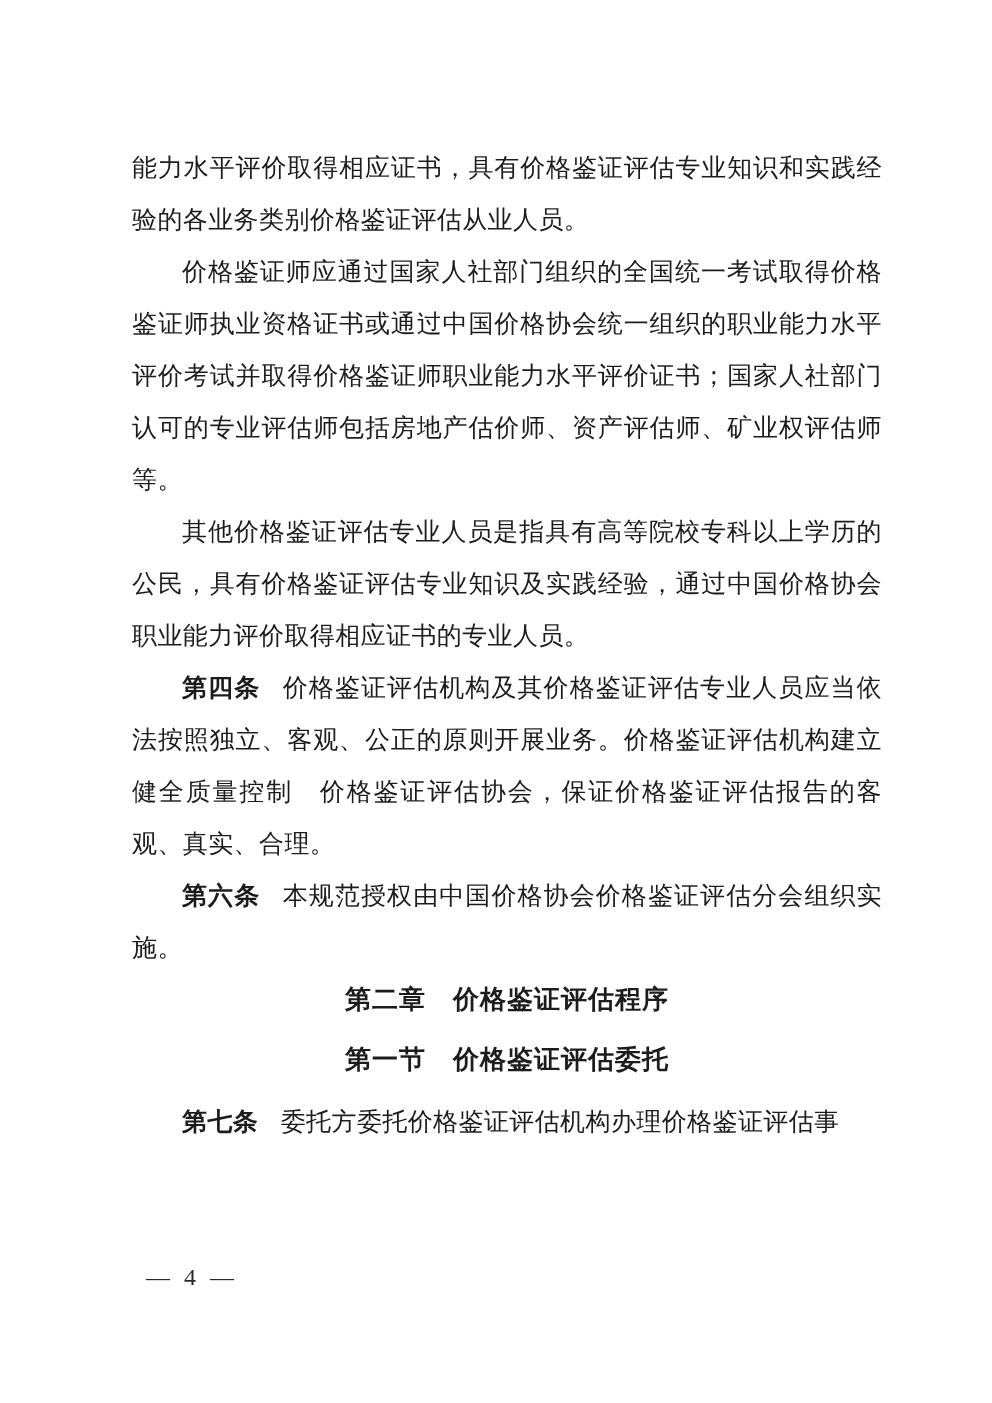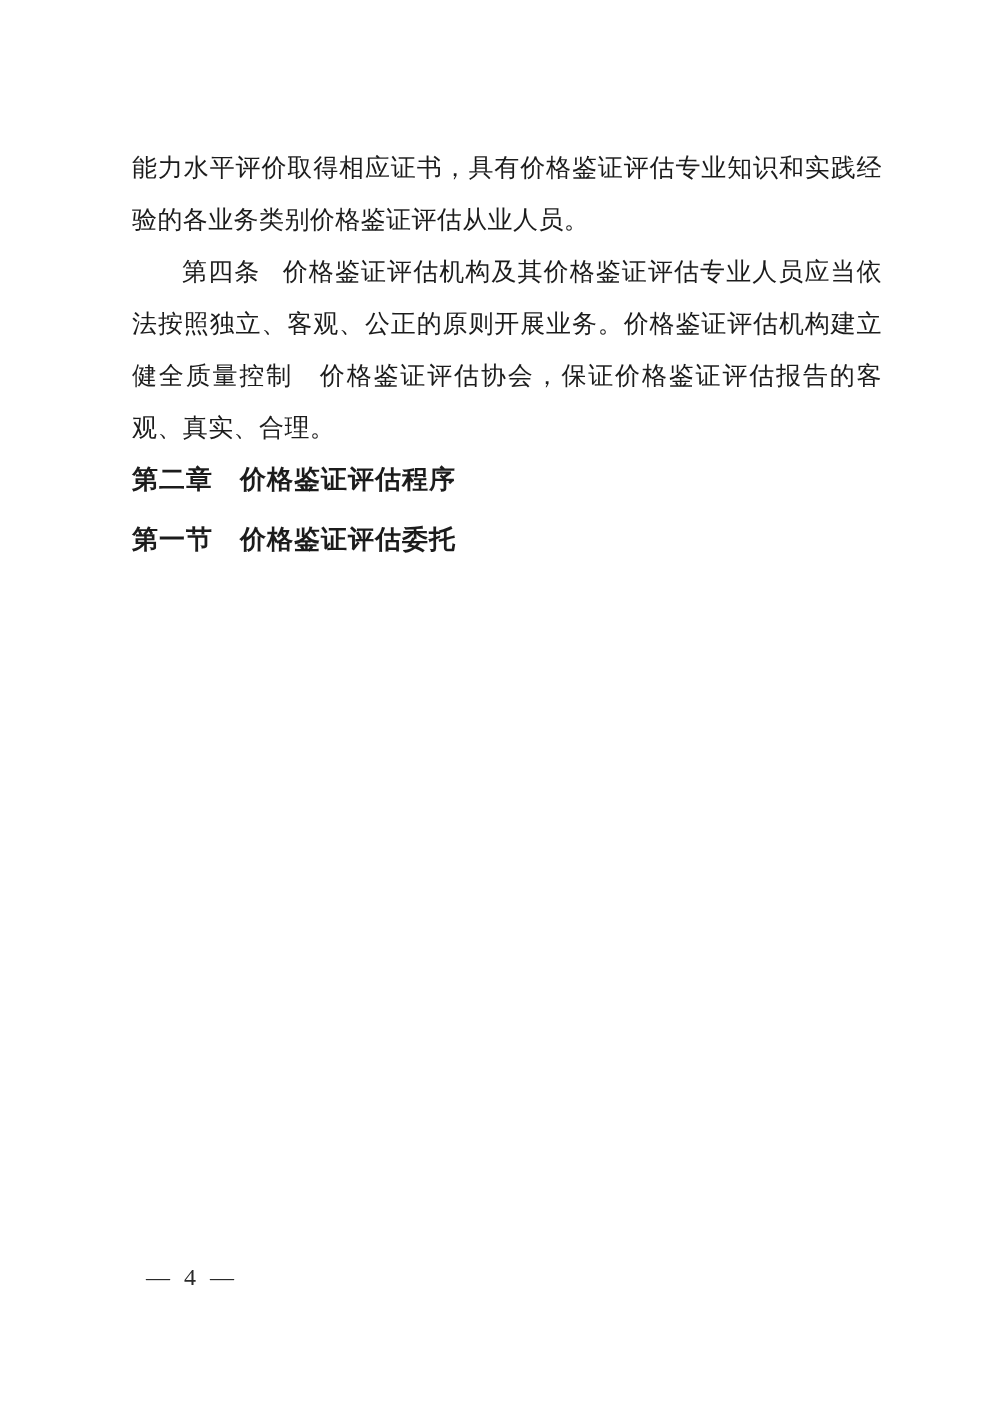--- a/index.html
+++ b/index.html
@@ -23,29 +23,29 @@
     font-size: 25px;
     line-height: 52px;
     text-align: justify;
     text-indent: 2em;
     letter-spacing: 0.4px;
   }
   .no-indent {
     text-indent: 0;
   }
   .article-label {
-    font-weight: normal;
+    font-weight: bold;
     margin-right: 0.9em;
   }
   .chapter-heading, .section-heading {
     margin: 0;
     font-size: 26px;
     line-height: 52px;
     font-weight: bold;
-    text-align: left;
+    text-align: center;
     text-indent: 0;
     letter-spacing: 1px;
   }
   .section-heading {
     margin-top: 8px;
   }
   .article-last {
     margin-top: 10px;
   }
   .page-number {
@@ -58,26 +58,30 @@
     color: #2a2a2a;
   }
 </style>
 </head>
 <body>
 
 <div class="page">
 
   <p class="body-text no-indent">能力水平评价取得相应证书，具有价格鉴证评估专业知识和实践经验的各业务类别价格鉴证评估从业人员。</p>
 
+  <p class="body-text">价格鉴证师应通过国家人社部门组织的全国统一考试取得价格鉴证师执业资格证书或通过中国价格协会统一组织的职业能力水平评价考试并取得价格鉴证师职业能力水平评价证书；国家人社部门认可的专业评估师包括房地产估价师、资产评估师、矿业权评估师等。</p>
 
+  <p class="body-text">其他价格鉴证评估专业人员是指具有高等院校专科以上学历的公民，具有价格鉴证评估专业知识及实践经验，通过中国价格协会职业能力评价取得相应证书的专业人员。</p>
 
   <p class="body-text"><span class="article-label">第四条</span><span>价格鉴证评估机构及其价格鉴证评估专业人员应当依法按照独立、客观、公正的原则开展业务。价格鉴证评估机构建立健全质量控制　价格鉴证评估协会，保证价格鉴证评估报告的客观、真实、合理。</span></p>
 
 
+  <p class="body-text"><span class="article-label">第六条</span><span>本规范授权由中国价格协会价格鉴证评估分会组织实施。</span></p>
 
   <h2 class="chapter-heading">第二章　价格鉴证评估程序</h2>
 
   <h3 class="section-heading">第一节　价格鉴证评估委托</h3>
 
+  <p class="body-text article-last"><span class="article-label">第七条</span><span>委托方委托价格鉴证评估机构办理价格鉴证评估事</span></p>
 
   <div class="page-number">— 4 —</div>
 
 </div>
 
 </body></html>

